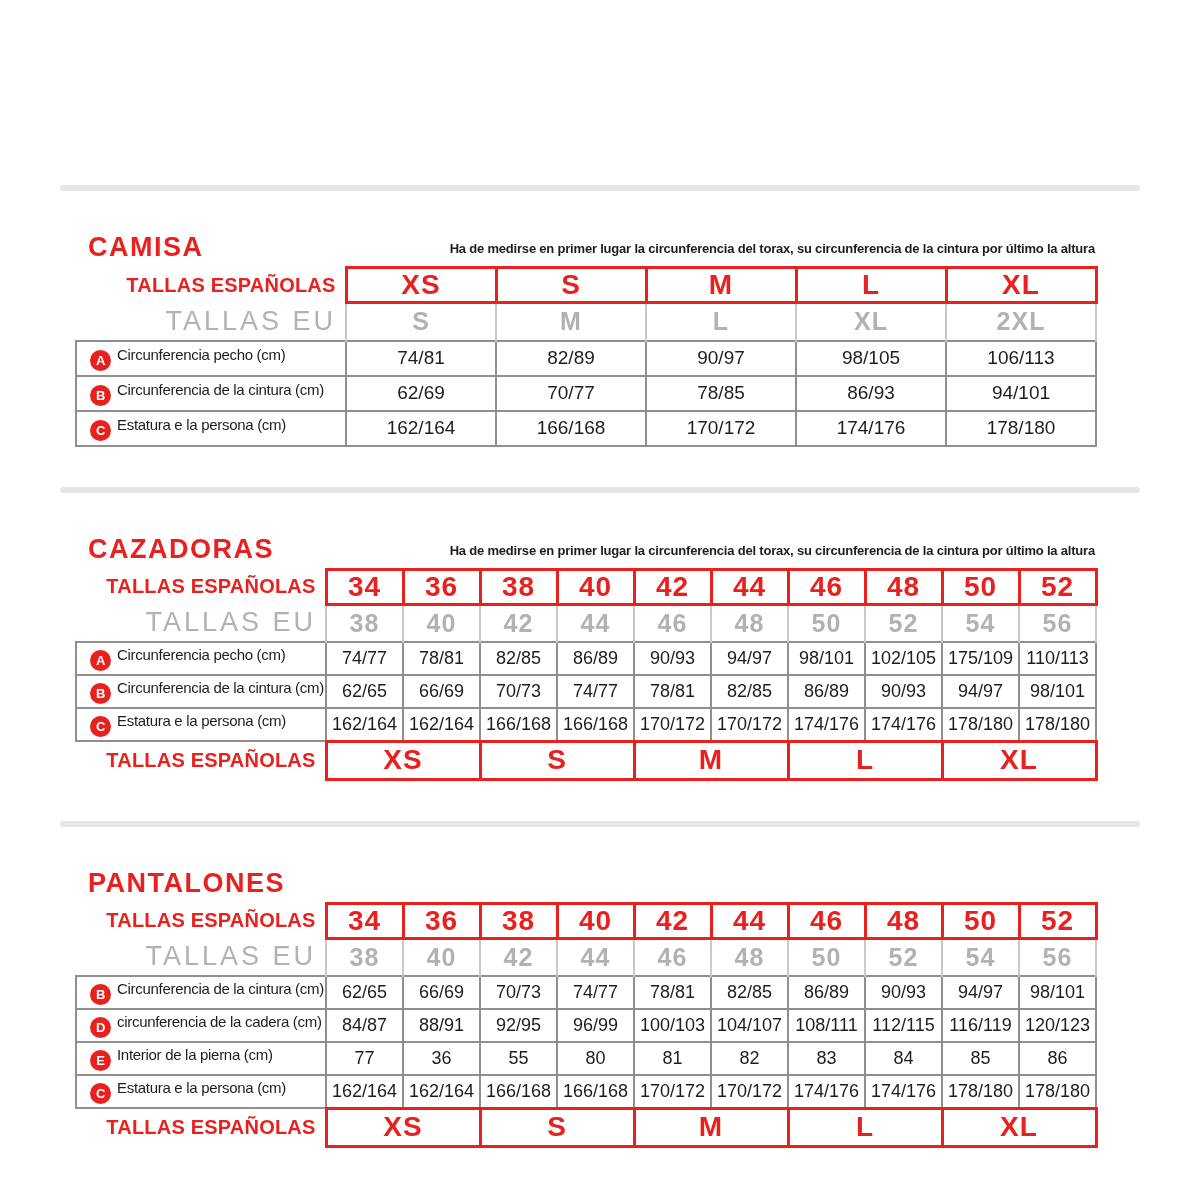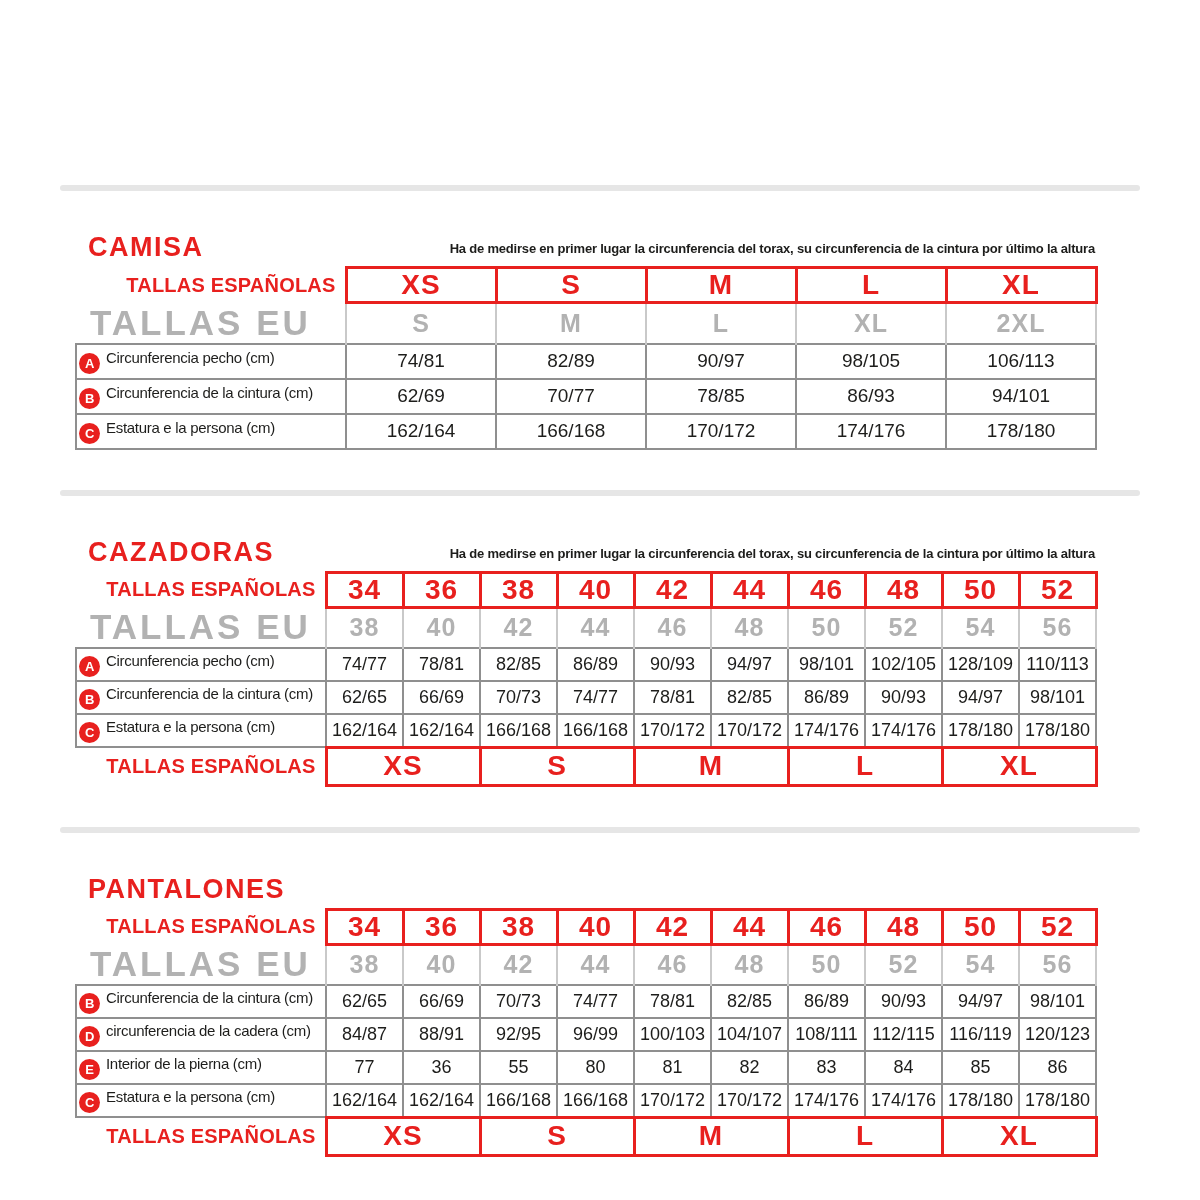--- a/index.html
+++ b/index.html
@@ -18,33 +18,33 @@
   .sep{height:6px;background:var(--sep);border-radius:3px;}
   .sec-head{display:flex;justify-content:space-between;align-items:flex-end;
     width:1035px;margin:6px 0 5px 0;padding-left:28px;}
   .title{color:var(--red);font-size:27px;font-weight:bold;letter-spacing:1.5px;line-height:28px;margin-top:36px;}
   .note{font-size:13px;font-weight:bold;letter-spacing:-0.2px;color:var(--ink);padding-bottom:5px;text-align:right;}
   .tbl-wrap{margin-left:15px;}
   table.size-table{border-collapse:collapse;table-layout:fixed;}
   td{text-align:center;vertical-align:middle;}
   .lbl{text-align:right;padding-right:9px;}
   .es-lbl{color:var(--red);font-weight:bold;font-size:20px;letter-spacing:0.2px;}
-  .eu-lbl{text-align:left;padding-left:14px;color:var(--gray-num);font-weight:bold;
-    font-size:35px;letter-spacing:3px;}
+  .eu-lbl{text-align:right;padding-left:14px;color:var(--gray-num);font-weight:normal;
+    font-size:27px;letter-spacing:3px;}
   .es-row td{height:34px;}
   .es-cell{border:3px solid var(--red);color:var(--red);font-weight:bold;
     font-size:28px;letter-spacing:1px;}
   .eu-row td{height:38px;}
   .eu-cell{color:var(--gray-num);font-weight:bold;font-size:25px;letter-spacing:1px;
     border-left:2px solid var(--eu-div);border-right:2px solid var(--eu-div);}
   .data-row td{height:35px;}
   .cols-10 .data-row td{height:33px;}
   .data-cell{border:2px solid var(--border);font-size:19px;}
   .cols-10 .data-cell{font-size:18px;}
-  .row-lbl{border:2px solid var(--border);text-align:left;padding-left:2px;
+  .row-lbl{border:2px solid var(--border);text-align:left;padding-left:13px;
     font-size:15px;letter-spacing:-0.3px;white-space:nowrap;}
   .circ{display:inline-block;width:21px;height:21px;border-radius:50%;
     background:var(--red);color:#fff;font-weight:bold;font-size:13px;line-height:21px;
     text-align:center;margin-right:6px;vertical-align:-5px;}
   .group-row td{height:38px;}
 </style>
 </head>
 <body>
 
 <div class="page">
@@ -162,21 +162,21 @@
             <tr class="data-row">
               <td class="row-lbl"><span class="circ">A</span><span class="row-lbl-text">Circunferencia pecho (cm)</span></td>
               <td class="data-cell">74/77</td>
               <td class="data-cell">78/81</td>
               <td class="data-cell">82/85</td>
               <td class="data-cell">86/89</td>
               <td class="data-cell">90/93</td>
               <td class="data-cell">94/97</td>
               <td class="data-cell">98/101</td>
               <td class="data-cell">102/105</td>
-              <td class="data-cell">128/109</td>
+              <td class="data-cell">175/109</td>
               <td class="data-cell">110/113</td>
             </tr>
             <tr class="data-row">
               <td class="row-lbl"><span class="circ">B</span><span class="row-lbl-text">Circunferencia de la cintura (cm)</span></td>
               <td class="data-cell">62/65</td>
               <td class="data-cell">66/69</td>
               <td class="data-cell">70/73</td>
               <td class="data-cell">74/77</td>
               <td class="data-cell">78/81</td>
               <td class="data-cell">82/85</td>

